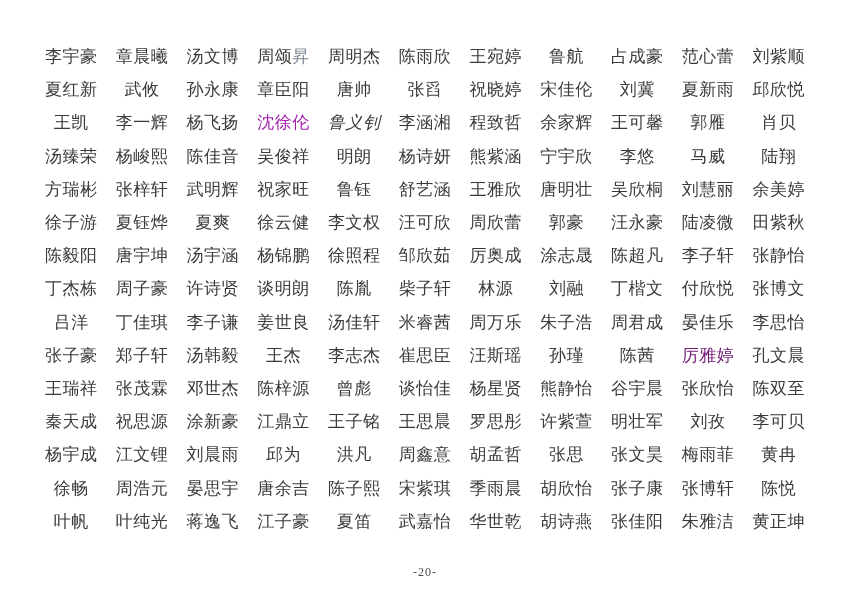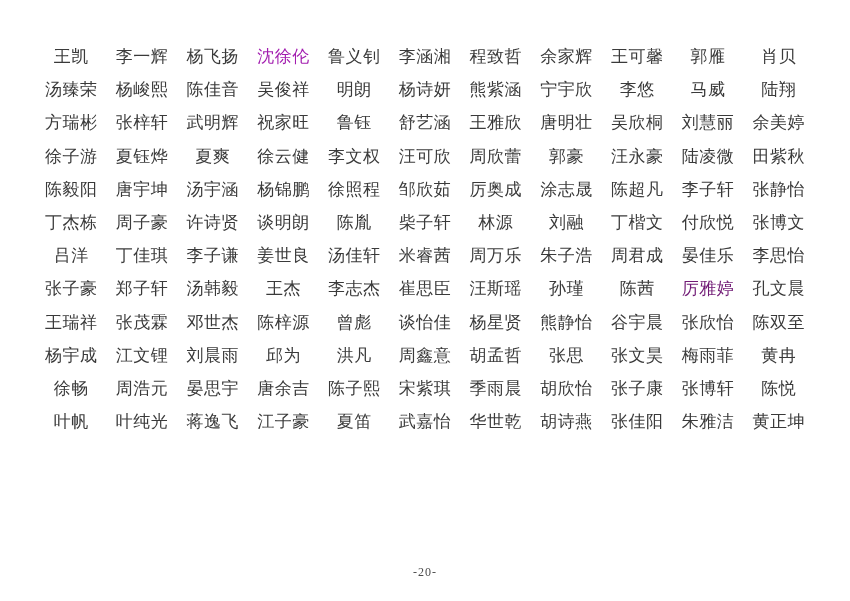--- a/index.html
+++ b/index.html
@@ -47,25 +47,51 @@
     font-family: "Liberation Serif", serif;
     letter-spacing: 1px;
   }
 </style>
 </head>
 <body>
 
 <div class="page">
   <div class="name-grid">
       <div class="name-row">
+        <span class="name-cell" style="color: rgb(58, 58, 58);">李宇豪</span>
+        <span class="name-cell" style="color: rgb(58, 58, 58);">章晨曦</span>
+        <span class="name-cell" style="color: rgb(58, 58, 58);">汤文博</span>
+        <span class="name-cell" style="color: rgb(58, 58, 58);">周颂<span style="color: rgb(125, 137, 149);">昇</span></span>
+        <span class="name-cell" style="color: rgb(58, 58, 58);">周明杰</span>
+        <span class="name-cell" style="color: rgb(58, 58, 58);">陈雨欣</span>
+        <span class="name-cell" style="color: rgb(58, 58, 58);">王宛婷</span>
+        <span class="name-cell" style="color: rgb(58, 58, 58);">鲁航</span>
+        <span class="name-cell" style="color: rgb(58, 58, 58);">占成豪</span>
+        <span class="name-cell" style="color: rgb(58, 58, 58);">范心蕾</span>
+        <span class="name-cell" style="color: rgb(58, 58, 58);">刘紫顺</span>
+      </div>
+      <div class="name-row">
+        <span class="name-cell" style="color: rgb(58, 58, 58);">夏红新</span>
+        <span class="name-cell" style="color: rgb(58, 58, 58);">武攸</span>
+        <span class="name-cell" style="color: rgb(58, 58, 58);">孙永康</span>
+        <span class="name-cell" style="color: rgb(58, 58, 58);">章臣阳</span>
+        <span class="name-cell" style="color: rgb(58, 58, 58);">唐帅</span>
+        <span class="name-cell" style="color: rgb(58, 58, 58);">张舀</span>
+        <span class="name-cell" style="color: rgb(58, 58, 58);">祝晓婷</span>
+        <span class="name-cell" style="color: rgb(58, 58, 58);">宋佳伦</span>
+        <span class="name-cell" style="color: rgb(58, 58, 58);">刘冀</span>
+        <span class="name-cell" style="color: rgb(58, 58, 58);">夏新雨</span>
+        <span class="name-cell" style="color: rgb(58, 58, 58);">邱欣悦</span>
+      </div>
+      <div class="name-row">
         <span class="name-cell" style="color: rgb(58, 58, 58);">王凯</span>
         <span class="name-cell" style="color: rgb(58, 58, 58);">李一辉</span>
         <span class="name-cell" style="color: rgb(58, 58, 58);">杨飞扬</span>
         <span class="name-cell" style="color: #a21caf;">沈徐伦</span>
-        <span class="name-cell" style="color: rgb(58, 58, 58);">鲁义钊</span>
+        <span class="name-cell" style="color: rgb(58, 58, 58); font-style: italic;">鲁义钊</span>
         <span class="name-cell" style="color: rgb(58, 58, 58);">李涵湘</span>
         <span class="name-cell" style="color: rgb(58, 58, 58);">程致哲</span>
         <span class="name-cell" style="color: rgb(58, 58, 58);">余家辉</span>
         <span class="name-cell" style="color: rgb(58, 58, 58);">王可馨</span>
         <span class="name-cell" style="color: rgb(58, 58, 58);">郭雁</span>
         <span class="name-cell" style="color: rgb(58, 58, 58);">肖贝</span>
       </div>
       <div class="name-row">
         <span class="name-cell" style="color: rgb(58, 58, 58);">汤臻荣</span>
         <span class="name-cell" style="color: rgb(58, 58, 58);">杨峻熙</span>
@@ -164,20 +190,33 @@
         <span class="name-cell" style="color: rgb(58, 58, 58);">陈梓源</span>
         <span class="name-cell" style="color: rgb(58, 58, 58);">曾彪</span>
         <span class="name-cell" style="color: rgb(58, 58, 58);">谈怡佳</span>
         <span class="name-cell" style="color: rgb(58, 58, 58);">杨星贤</span>
         <span class="name-cell" style="color: rgb(58, 58, 58);">熊静怡</span>
         <span class="name-cell" style="color: rgb(58, 58, 58);">谷宇晨</span>
         <span class="name-cell" style="color: rgb(58, 58, 58);">张欣怡</span>
         <span class="name-cell" style="color: rgb(58, 58, 58);">陈双至</span>
       </div>
       <div class="name-row">
+        <span class="name-cell" style="color: rgb(58, 58, 58);">秦天成</span>
+        <span class="name-cell" style="color: rgb(58, 58, 58);">祝思源</span>
+        <span class="name-cell" style="color: rgb(58, 58, 58);">涂新豪</span>
+        <span class="name-cell" style="color: rgb(58, 58, 58);">江鼎立</span>
+        <span class="name-cell" style="color: rgb(58, 58, 58);">王子铭</span>
+        <span class="name-cell" style="color: rgb(58, 58, 58);">王思晨</span>
+        <span class="name-cell" style="color: rgb(58, 58, 58);">罗思彤</span>
+        <span class="name-cell" style="color: rgb(58, 58, 58);">许紫萱</span>
+        <span class="name-cell" style="color: rgb(58, 58, 58);">明壮军</span>
+        <span class="name-cell" style="color: rgb(58, 58, 58);">刘孜</span>
+        <span class="name-cell" style="color: rgb(58, 58, 58);">李可贝</span>
+      </div>
+      <div class="name-row">
         <span class="name-cell" style="color: rgb(58, 58, 58);">杨宇成</span>
         <span class="name-cell" style="color: rgb(58, 58, 58);">江文锂</span>
         <span class="name-cell" style="color: rgb(58, 58, 58);">刘晨雨</span>
         <span class="name-cell" style="color: rgb(58, 58, 58);">邱为</span>
         <span class="name-cell" style="color: rgb(58, 58, 58);">洪凡</span>
         <span class="name-cell" style="color: rgb(58, 58, 58);">周鑫意</span>
         <span class="name-cell" style="color: rgb(58, 58, 58);">胡孟哲</span>
         <span class="name-cell" style="color: rgb(58, 58, 58);">张思</span>
         <span class="name-cell" style="color: rgb(58, 58, 58);">张文昊</span>
         <span class="name-cell" style="color: rgb(58, 58, 58);">梅雨菲</span>

